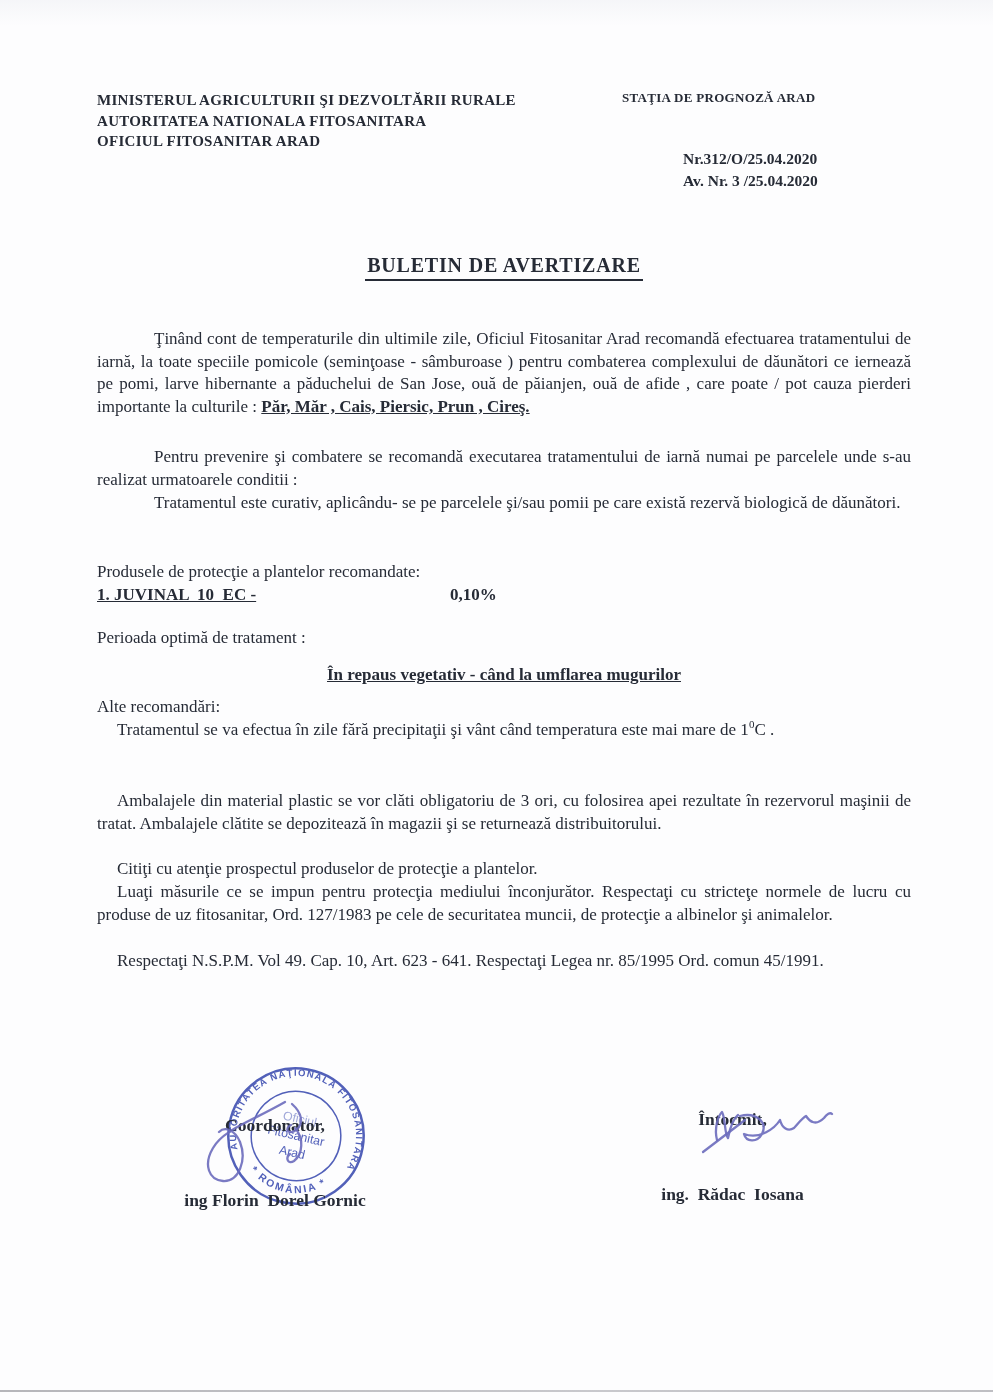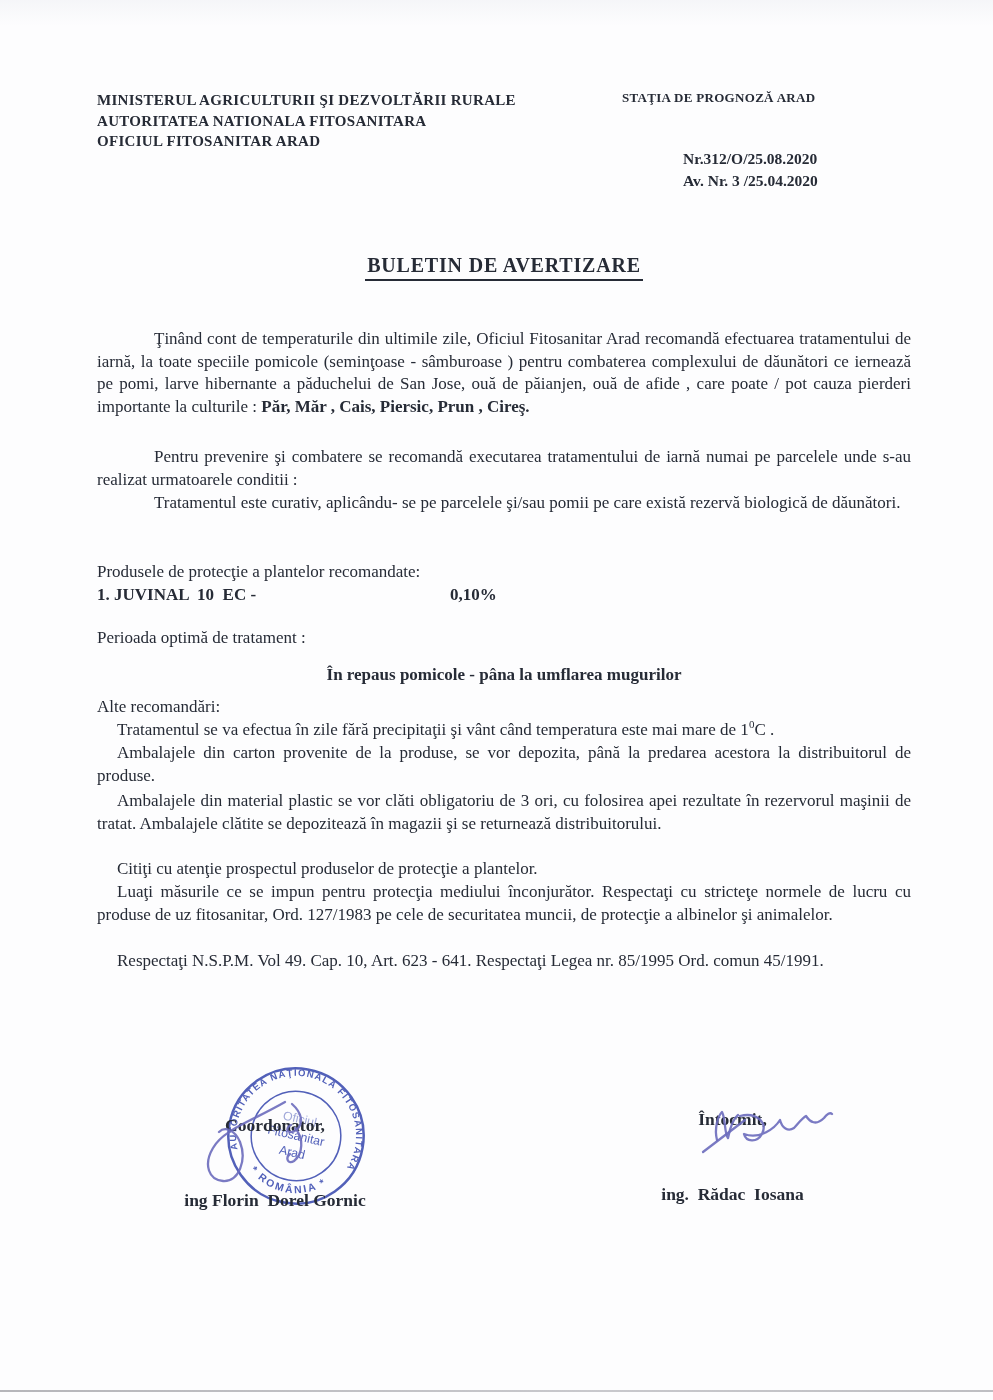--- a/index.html
+++ b/index.html
@@ -37,21 +37,21 @@
     display:inline-block;font-weight:bold;font-size:20px;letter-spacing:.8px;
     border-bottom:2.5px solid #262b36;padding:0 2px 2px 2px;
   }
   
   .para{
     position:absolute;left:97px;width:814px;
     font-size:17px;line-height:22.6px;text-align:justify;
   }
   .ind57{text-indent:57px;}
   .ind20{text-indent:20px;}
-  .b{font-weight:bold;}
+  .b{font-weight:bold;text-decoration:underline;}
   .pre{white-space:pre-wrap;}
   .dose{position:absolute;left:353px;top:0;font-weight:bold;}
   .center{text-align:center;}
   sup{font-size:11px;vertical-align:super;line-height:0;}
   
   .sig-block{
     position:absolute;text-align:center;font-weight:bold;
     font-size:17.5px;line-height:25px;white-space:pre-wrap;
   }
   .sig-left{left:160px;top:1063px;width:230px;z-index:3;}
@@ -91,21 +91,21 @@
 <div id="page">
   <div class="scan-top"></div>
 
   <div class="abs hdr-left">
     <div>MINISTERUL AGRICULTURII  ŞI DEZVOLTĂRII RURALE</div>
     <div>AUTORITATEA NATIONALA FITOSANITARA</div>
     <div>OFICIUL  FITOSANITAR  ARAD</div>
   </div>
   <div class="abs hdr-right">STAŢIA DE PROGNOZĂ ARAD</div>
   <div class="abs refs">
-    <div>Nr.312/O/25.08.2020</div>
+    <div>Nr.312/O/25.04.2020</div>
     <div>Av. Nr. 3 /25.04.2020</div>
   </div>
 
   <div class="abs title-wrap">
     <span class="title-text">BULETIN DE AVERTIZARE</span>
   </div>
 
   <div class="para ind57" style="top:328px">
     <span>Ţinând cont de temperaturile din ultimile zile, Oficiul Fitosanitar Arad recomandă efectuarea tratamentului de iarnă, la toate speciile pomicole (seminţoase  - sâmburoase ) pentru combaterea complexului de dăunători ce iernează pe pomi, larve hibernante a păduchelui de San Jose, ouă de păianjen, ouă de afide , care poate / pot cauza pierderi importante la culturile :  </span><span class="b">Păr,  Măr , Cais, Piersic, Prun , Cireş.</span>
   </div>
@@ -116,29 +116,28 @@
 
   <div class="para" style="top:561px">Produsele de protecţie a plantelor recomandate:</div>
 
   <div class="para" style="top:584px">
     <span class="b pre">1. JUVINAL  10  EC -</span>
     <span class="dose">0,10%</span>
   </div>
 
   <div class="para" style="top:627px">Perioada optimă de tratament :</div>
 
-  <div class="para center b" style="top:664px">În repaus pomicole - pâna la umflarea mugurilor</div>
+  <div class="para center b" style="top:664px">În repaus vegetativ - când la umflarea mugurilor</div>
 
   <div class="para" style="top:696px">Alte recomandări:</div>
 
   <div class="para ind20" style="top:719px">
     <span>Tratamentul se va efectua în zile fără precipitaţii şi vânt când temperatura este mai mare de 1</span><sup>0</sup><span>C .</span>
   </div>
 
-  <div class="para ind20" style="top:742px">Ambalajele din carton provenite de la produse, se vor depozita, până la predarea acestora la distribuitorul de produse.</div>
 
   <div class="para ind20" style="top:790px">Ambalajele din material plastic  se vor clăti obligatoriu de 3 ori, cu folosirea apei rezultate în rezervorul maşinii de tratat. Ambalajele clătite se depozitează în magazii şi se returnează distribuitorului.</div>
 
   <div class="para ind20" style="top:858px">Citiţi cu atenţie prospectul produselor de protecţie a plantelor.</div>
 
   <div class="para ind20" style="top:881px">Luaţi măsurile ce se impun pentru protecţia mediului înconjurător. Respectaţi cu stricteţe normele de lucru cu  produse de uz fitosanitar, Ord. 127/1983 pe cele de securitatea muncii, de protecţie a albinelor şi animalelor.</div>
 
   <div class="para ind20" style="top:950px">Respectaţi N.S.P.M. Vol 49. Cap. 10, Art. 623 - 641. Respectaţi Legea nr. 85/1995 Ord. comun 45/1991.</div>
 
   <div class="sig-block sig-left">

